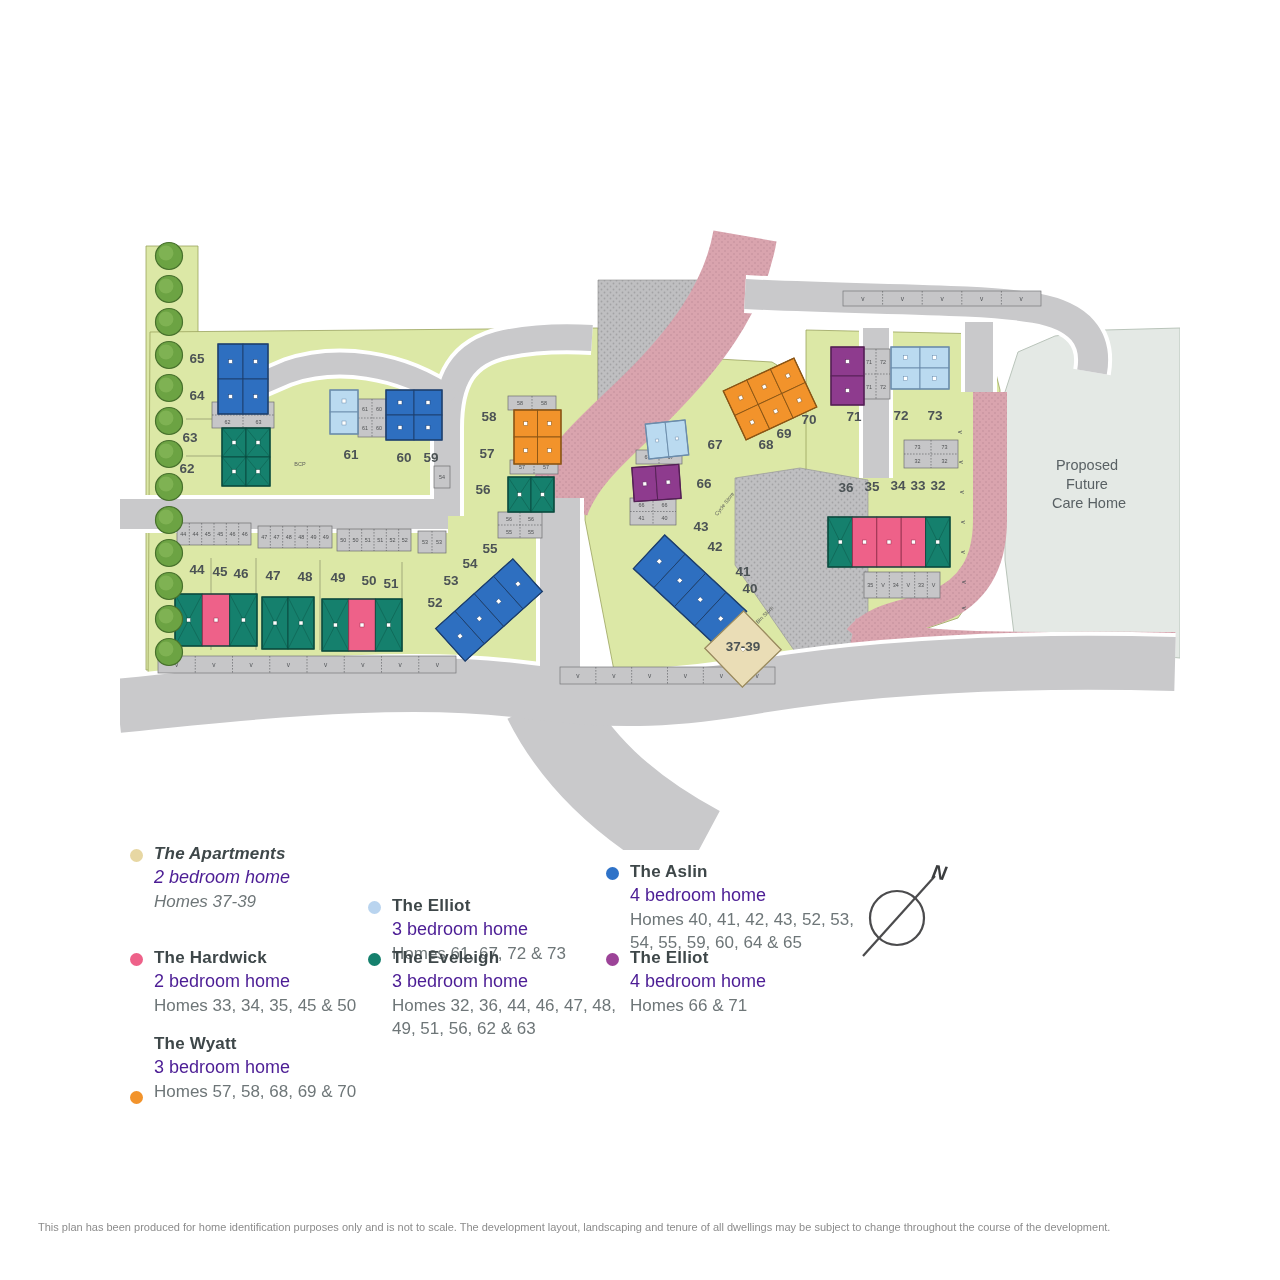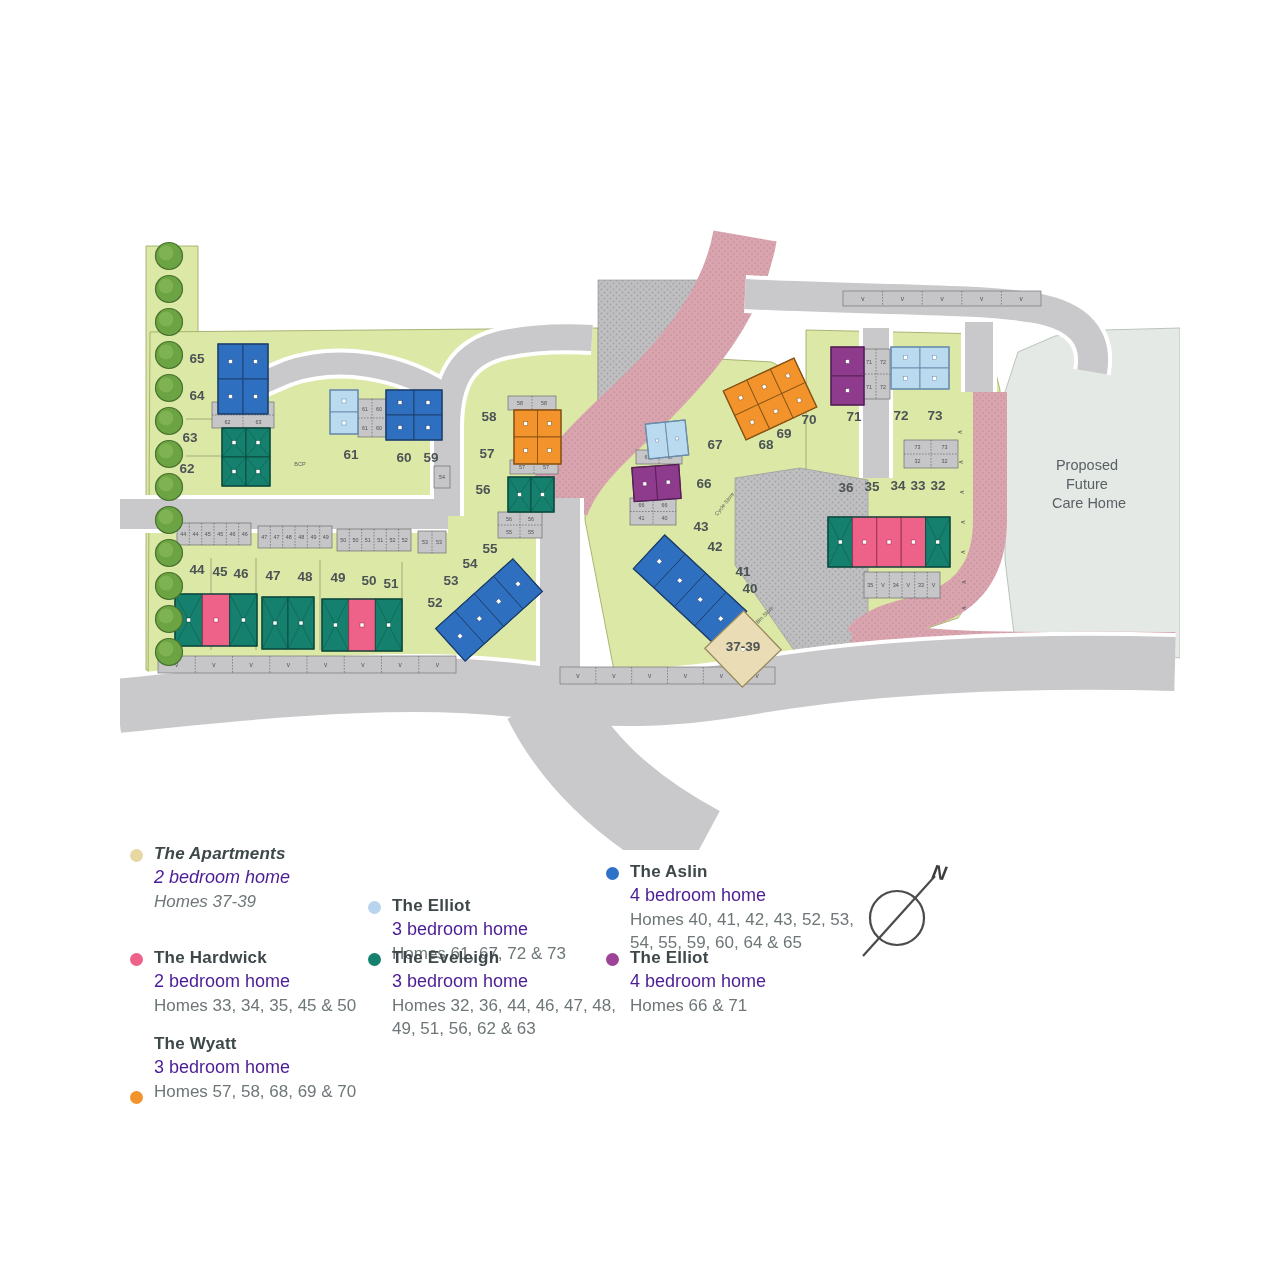--- a/index.html
+++ b/index.html
@@ -620,13 +620,14 @@
     </div>
 </div>
 
 <svg id="compass" width="135" height="125" viewBox="0 0 135 125">
   <circle cx="62" cy="70" r="27" fill="none" stroke="#4b4b4d" stroke-width="2.2"></circle>
   <line x1="28" y1="108" x2="100" y2="28" stroke="#4b4b4d" stroke-width="2.2"></line>
   <text class="north" x="96" y="30" transform="rotate(10 96 30)">N</text>
 </svg>
 
 <div class="disc">
+  <div>This plan has been produced for home identification purposes only and is not to scale. The development layout, landscaping and tenure of all dwellings may be subject to change throughout the course of the development.</div>
 </div>
 
 </body></html>

